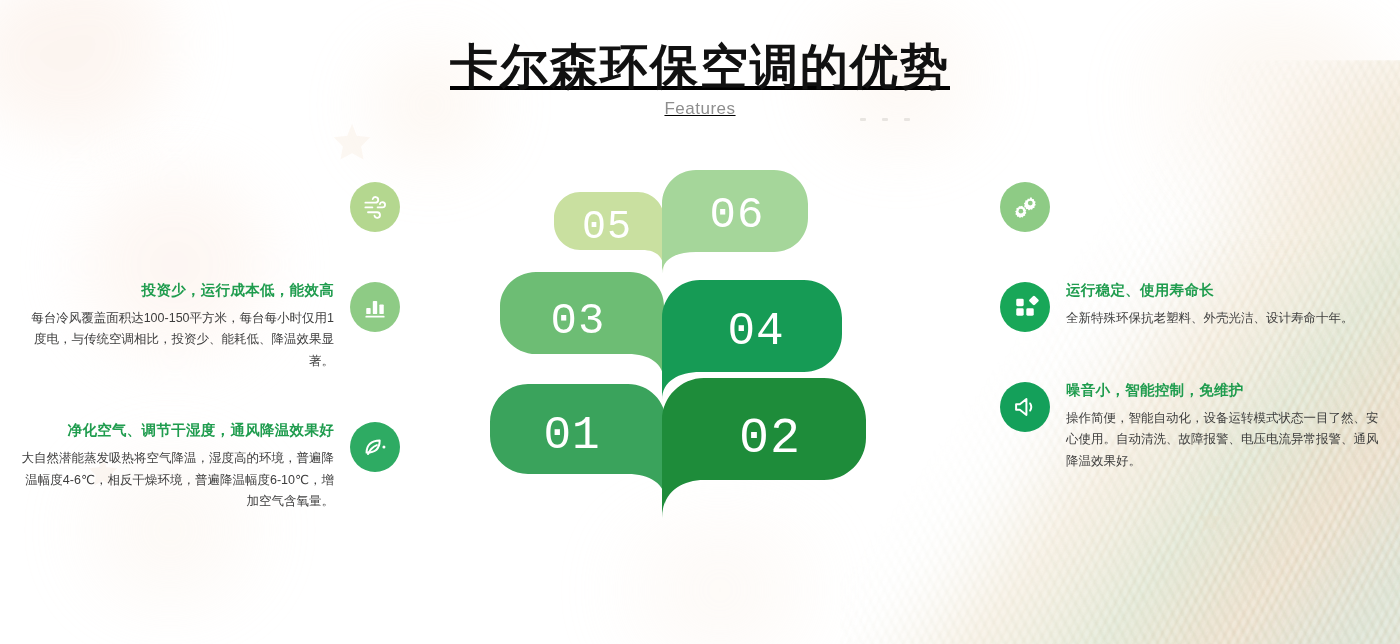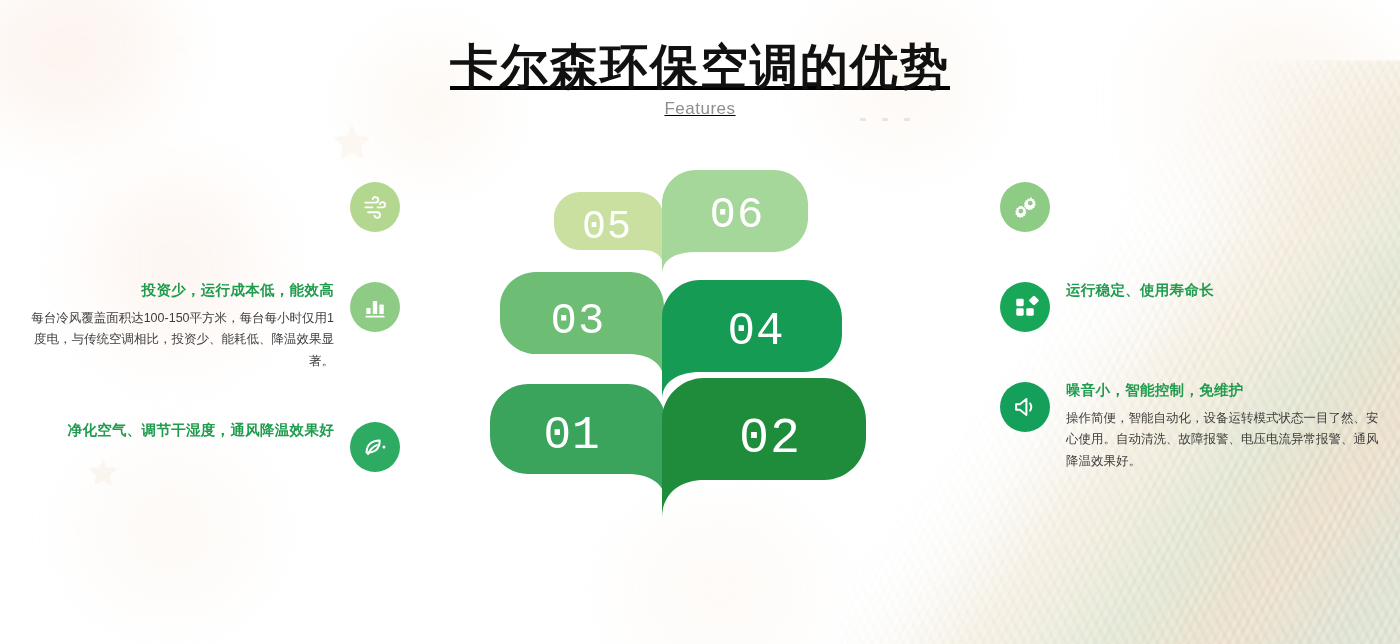--- a/index.html
+++ b/index.html
@@ -165,20 +165,21 @@
           <rect x="13.5" y="9" width="5" height="15" rx="1" fill="#ffffff"></rect>
           <rect x="21" y="13" width="5" height="11" rx="1" fill="#ffffff"></rect>
           <rect x="5" y="26" width="22" height="2" rx="1" fill="#ffffff"></rect>
         </svg>
       </div>
     </div>
 
     <div class="feat">
       <div class="feat-text">
         <p class="feat-title">净化空气、调节干湿度，通风降温效果好</p>
+        <p class="feat-desc">大自然潜能蒸发吸热将空气降温，湿度高的环境，普遍降温幅度4-6℃，相反干燥环境，普遍降温幅度6-10℃，增加空气含氧量。</p>
       </div>
       <div class="icon-circle" style="background:#2eab63;">
         <svg width="30" height="30" viewBox="0 0 32 32">
           <path d="M7 22c0-8 5-13 14-13 0 9-5 13-14 13z" fill="none" stroke="#ffffff" stroke-width="2.1" stroke-linejoin="round"></path>
           <path d="M8.5 23.5C11 18 14 15.5 18 14" fill="none" stroke="#ffffff" stroke-width="2.1" stroke-linecap="round"></path>
           <circle cx="25.5" cy="16" r="1.6" fill="#ffffff"></circle>
         </svg>
       </div>
     </div>
 
@@ -201,20 +202,21 @@
       <div class="icon-circle" style="background:#18a758;">
         <svg width="28" height="28" viewBox="0 0 32 32" fill="#ffffff">
           <rect x="6" y="6.5" width="8.5" height="8.5" rx="1.6"></rect>
           <rect x="6" y="17.5" width="8.5" height="8.5" rx="1.6"></rect>
           <rect x="17.5" y="17.5" width="8.5" height="8.5" rx="1.6"></rect>
           <rect x="21.9" y="4.3" width="8.6" height="8.6" rx="1.6" transform="rotate(45 26.2 8.6)"></rect>
         </svg>
       </div>
       <div class="feat-text">
         <p class="feat-title">运行稳定、使用寿命长</p>
+        <p class="feat-desc">全新特殊环保抗老塑料、外壳光洁、设计寿命十年。</p>
       </div>
     </div>
 
     <div class="feat">
       <div class="icon-circle" style="background:#14a05a;">
         <svg width="30" height="30" viewBox="0 0 32 32" fill="none" stroke="#ffffff" stroke-width="2.1" stroke-linejoin="round" stroke-linecap="round">
           <path d="M17.5 7.5L10.5 13H6.5v6h4l7 5.5z"></path>
           <path d="M21.5 12.2c1.4 2.2 1.4 5.4 0 7.6"></path>
         </svg>
       </div>

